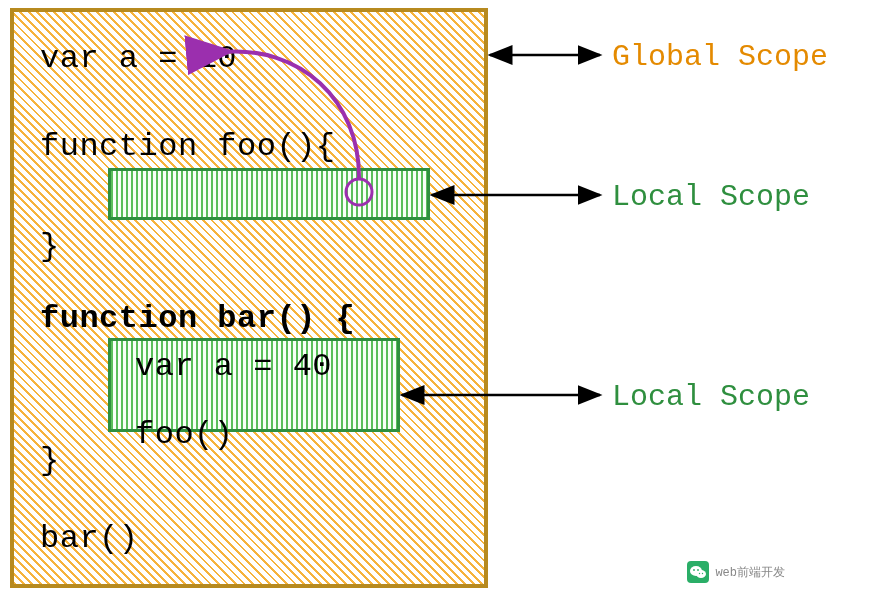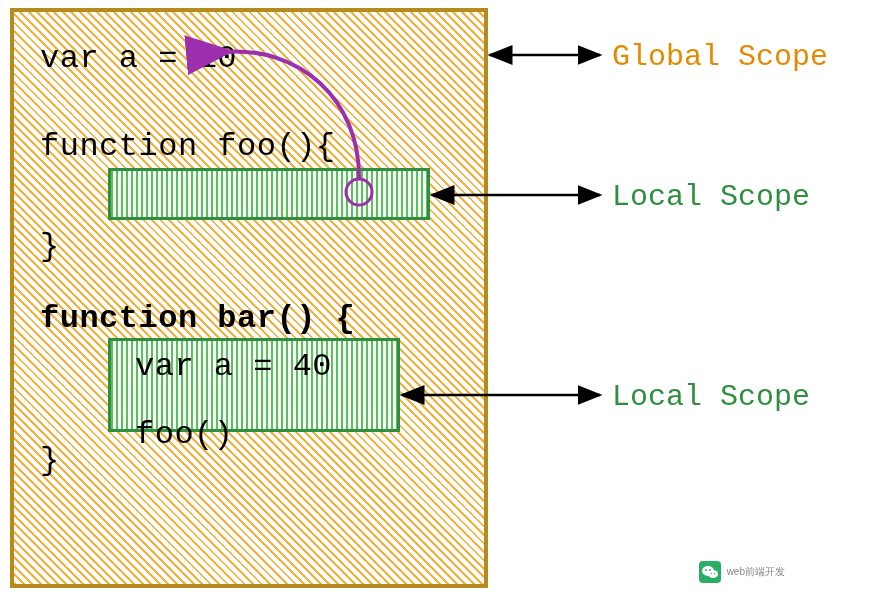--- a/index.html
+++ b/index.html
@@ -88,22 +88,22 @@
   .wm-icon {
     width: 22px;
     height: 22px;
     border-radius: 4px;
     background: #2aae67;
     display: inline-flex;
     align-items: center;
     justify-content: center;
   }
   .wm-text {
-    font-family: Liberation Sans, sans-serif;
-    font-size: 10px;
+    font-family: Liberation Mono, monospace;
+    font-size: 12px;
     color: #888;
   }
 </style>
 </head>
 <body>
 
 <div class="diagram">
 
   <div class="global-box"></div>
 
@@ -119,20 +119,21 @@
   <div class="code" style="left:40px; top:228px;">}</div>
 
   <div class="code" style="left:40px; top:300px;font-weight:bold;">function bar() {</div>
 
   <div class="code" style="left:135px; top:348px;">var a = 40</div>
 
   <div class="code" style="left:135px; top:388px;margin-top:28px;">foo()</div>
 
   <div class="code" style="left:40px; top:442px;">}</div>
 
+  <div class="code" style="left:40px; top:520px;">bar()</div>
 
   <div class="label label-global" style="left:612px; top:40px;">Global Scope</div>
 
   <div class="label label-local" style="left:612px; top:180px;">Local Scope</div>
 
   <div class="label label-local" style="left:612px; top:380px;">Local Scope</div>
 
   <svg class="overlay">
     <defs>
       <marker id="arrowhead-black" markerWidth="10" markerHeight="8" refX="9" refY="4" orient="auto">

